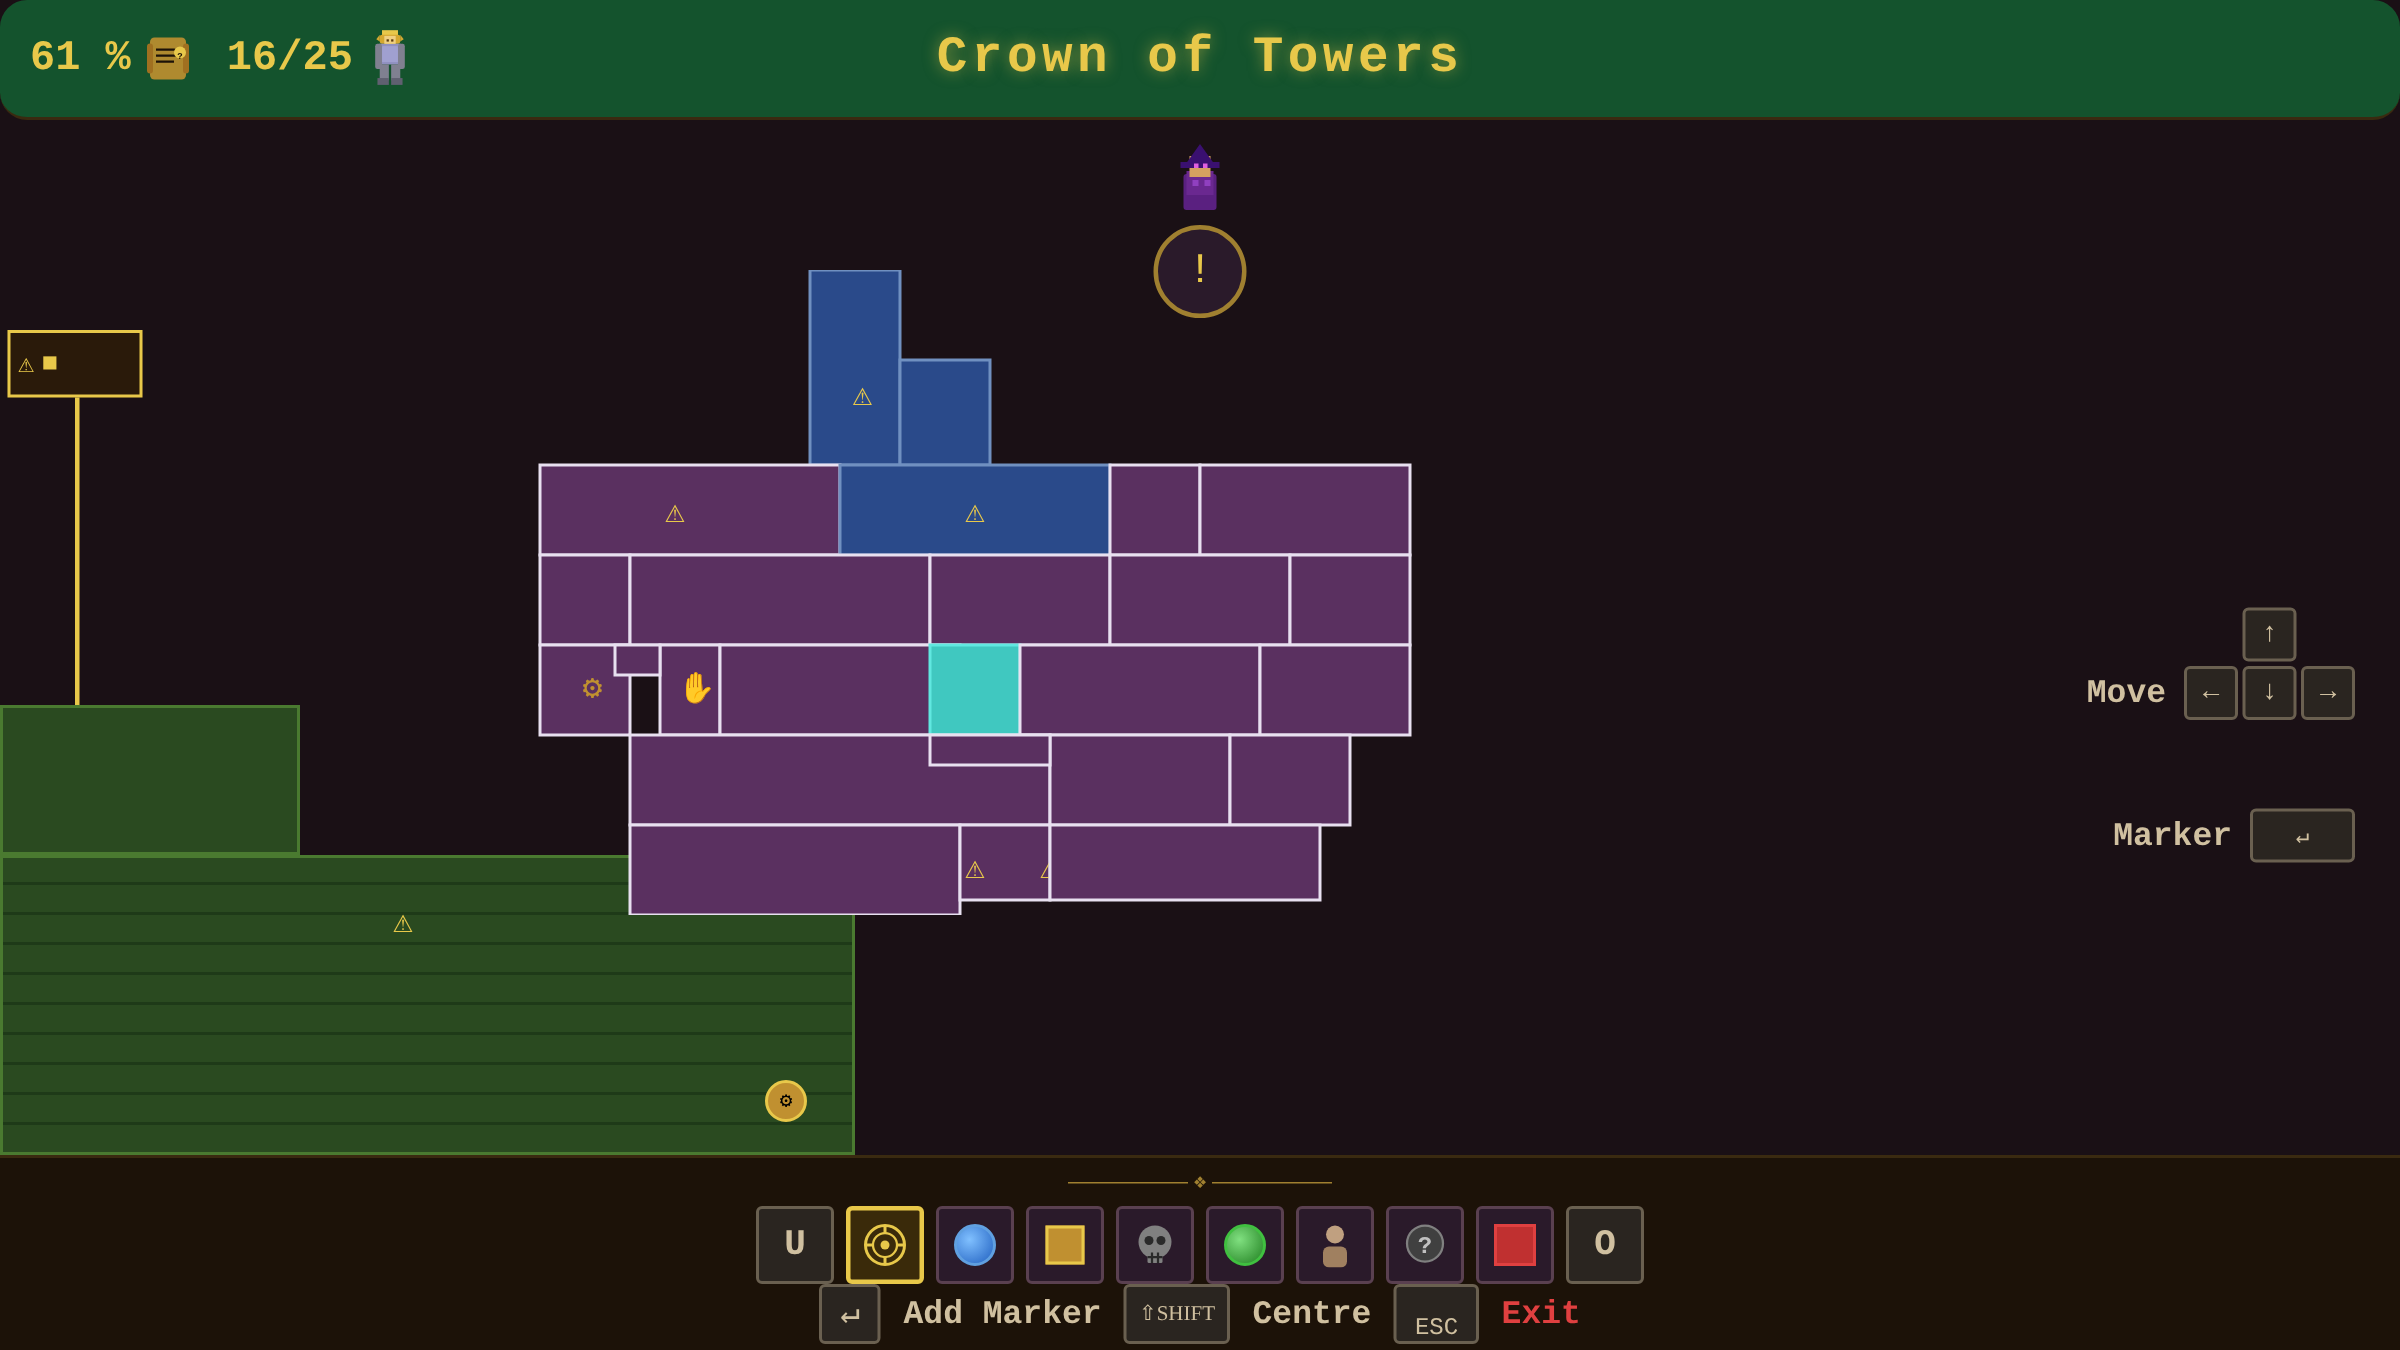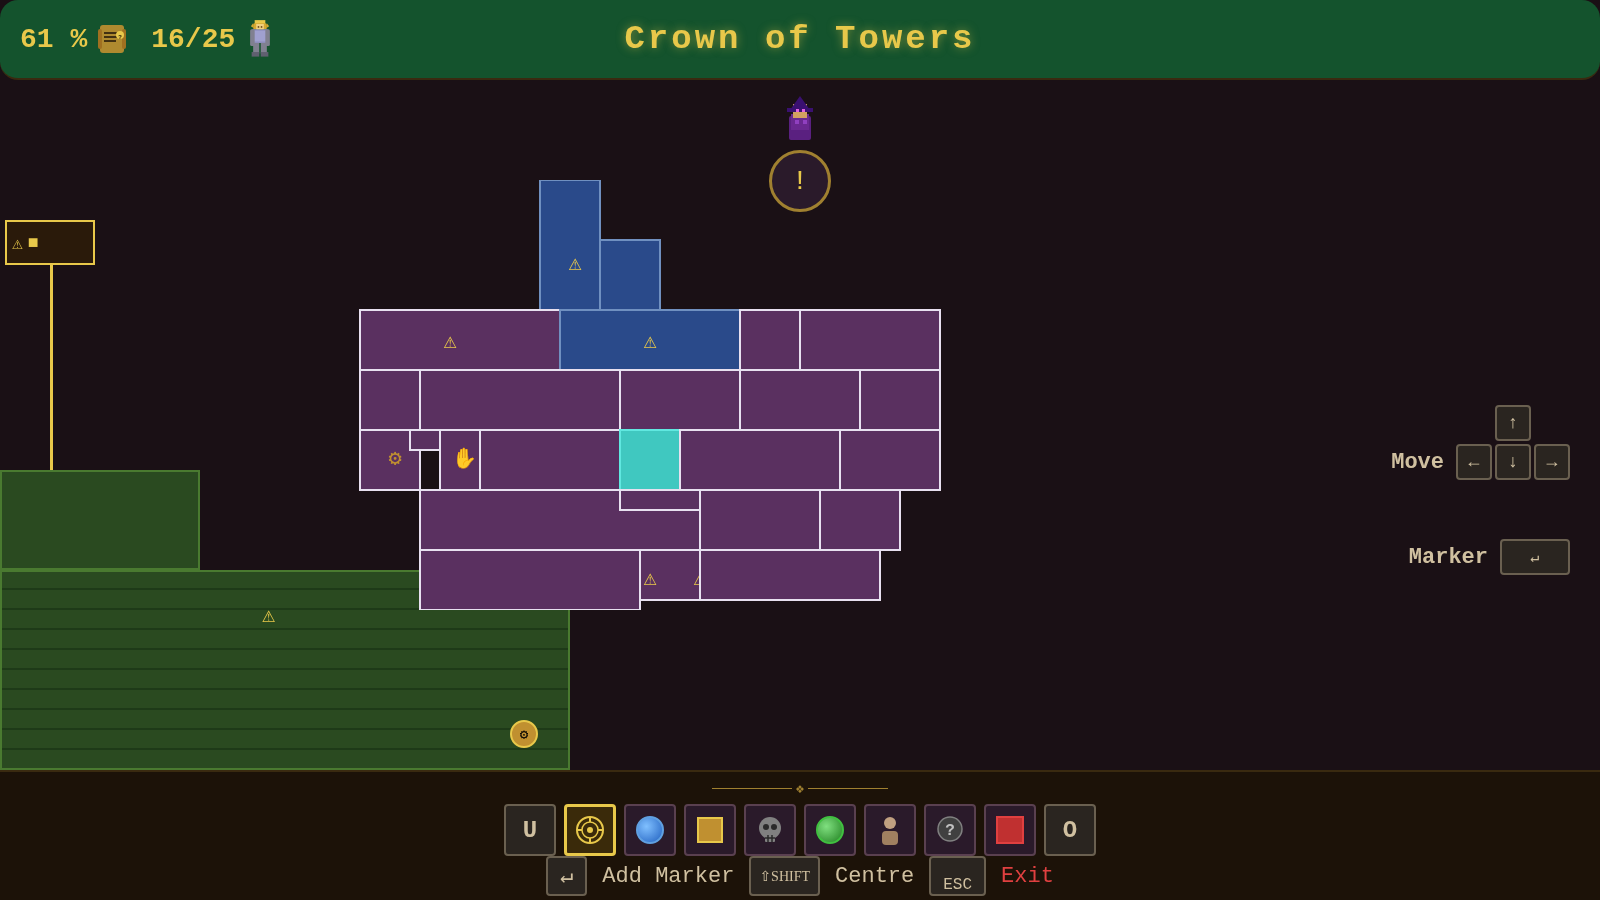--- a/index.html
+++ b/index.html
@@ -292,21 +292,21 @@
       color: #d0c0a0;
       font-size: 18px;
       font-family: 'Courier New', monospace;
       padding: 0 12px;
     }
 
     .bottom-label {
       color: #d0c0a0;
       font-size: 22px;
       font-family: 'Courier New', monospace;
-      font-weight: normal;
+      font-weight: bold;
       text-align: right;
     }
 
     .bottom-label.red {
       color: #e04040;
     }
 
     
     .knight-svg {
       width: 50px;

